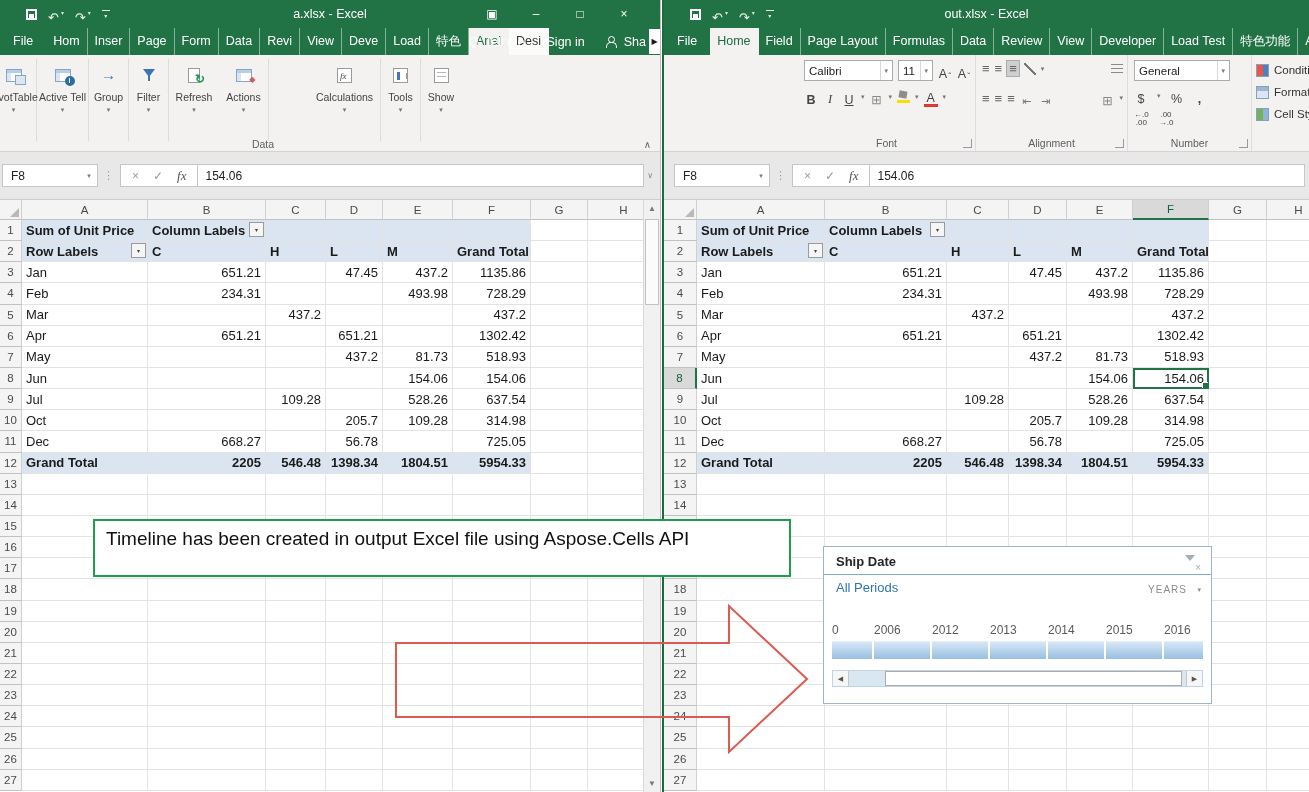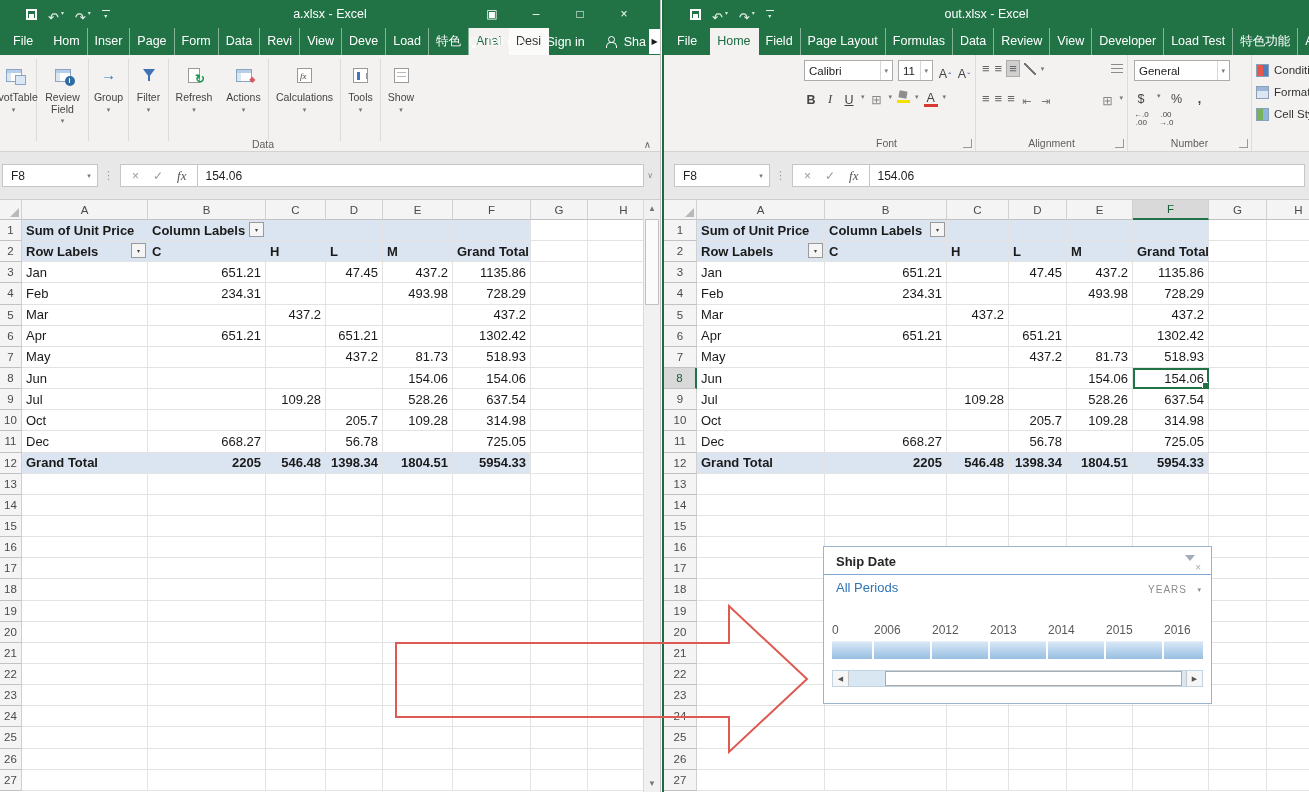--- a/index.html
+++ b/index.html
@@ -204,21 +204,21 @@
           <span class="ric i-pivottable">
             <span class="tblic"></span>
           </span>
           <span>PivotTable</span>
           <span class="dd">▾</span>
         </div>
         <div class="rbtn gsep" style="width: 52px;">
           <span class="ric i-active-field">
             <span class="tblic"></span>
           </span>
-          <span>Review Field</span>
+          <span>Active Tell</span>
           <span class="dd">▾</span>
         </div>
         <div class="rbtn gsep" style="width: 40px;">
           <span class="ric i-group">
             <span class="ga">→</span>
           </span>
           <span>Group</span>
           <span class="dd">▾</span>
         </div>
         <div class="rbtn gsep" style="width: 40px;">
@@ -235,21 +235,21 @@
           <span>Refresh</span>
           <span class="dd">▾</span>
         </div>
         <div class="rbtn gsep" style="width: 50px;">
           <span class="ric i-actions">
             <span class="tblic"></span>
           </span>
           <span>Actions</span>
           <span class="dd">▾</span>
         </div>
-        <div class="rbtn gsep" style="width: 72px;">
+        <div class="rbtn gsep" style="width: 72px; margin-left: 40px;">
           <span class="ric i-calculations">
             <span class="boxic"></span>
           </span>
           <span>Calculations</span>
           <span class="dd">▾</span>
         </div>
         <div class="rbtn gsep" style="width: 40px;">
           <span class="ric i-tools">
             <span class="boxic"></span>
           </span>
@@ -1080,17 +1080,18 @@
         <span class="tl-seg" style="flex: 0 0 56px;"></span>
         <span class="tl-seg" style="flex: 0 0 39px;"></span>
       </div>
     <div class="tl-scroll">
       <span class="tl-sl">◀</span>
       <span class="tl-thumb"></span>
       <span class="tl-sr">▶</span>
     </div>
   </div>
 
+  <div class="annot"><span>Timeline has been created in output Excel file using Aspose.Cells API</span></div>
 
   <svg class="arrow" viewBox="0 0 1309 792">
     <polygon points="396,643 729,643 729,606 807,679 729,752 729,717 396,717" fill="none" stroke="#dd5a52" stroke-width="2"></polygon>
   </svg>
 </div>
 
 </body></html>

